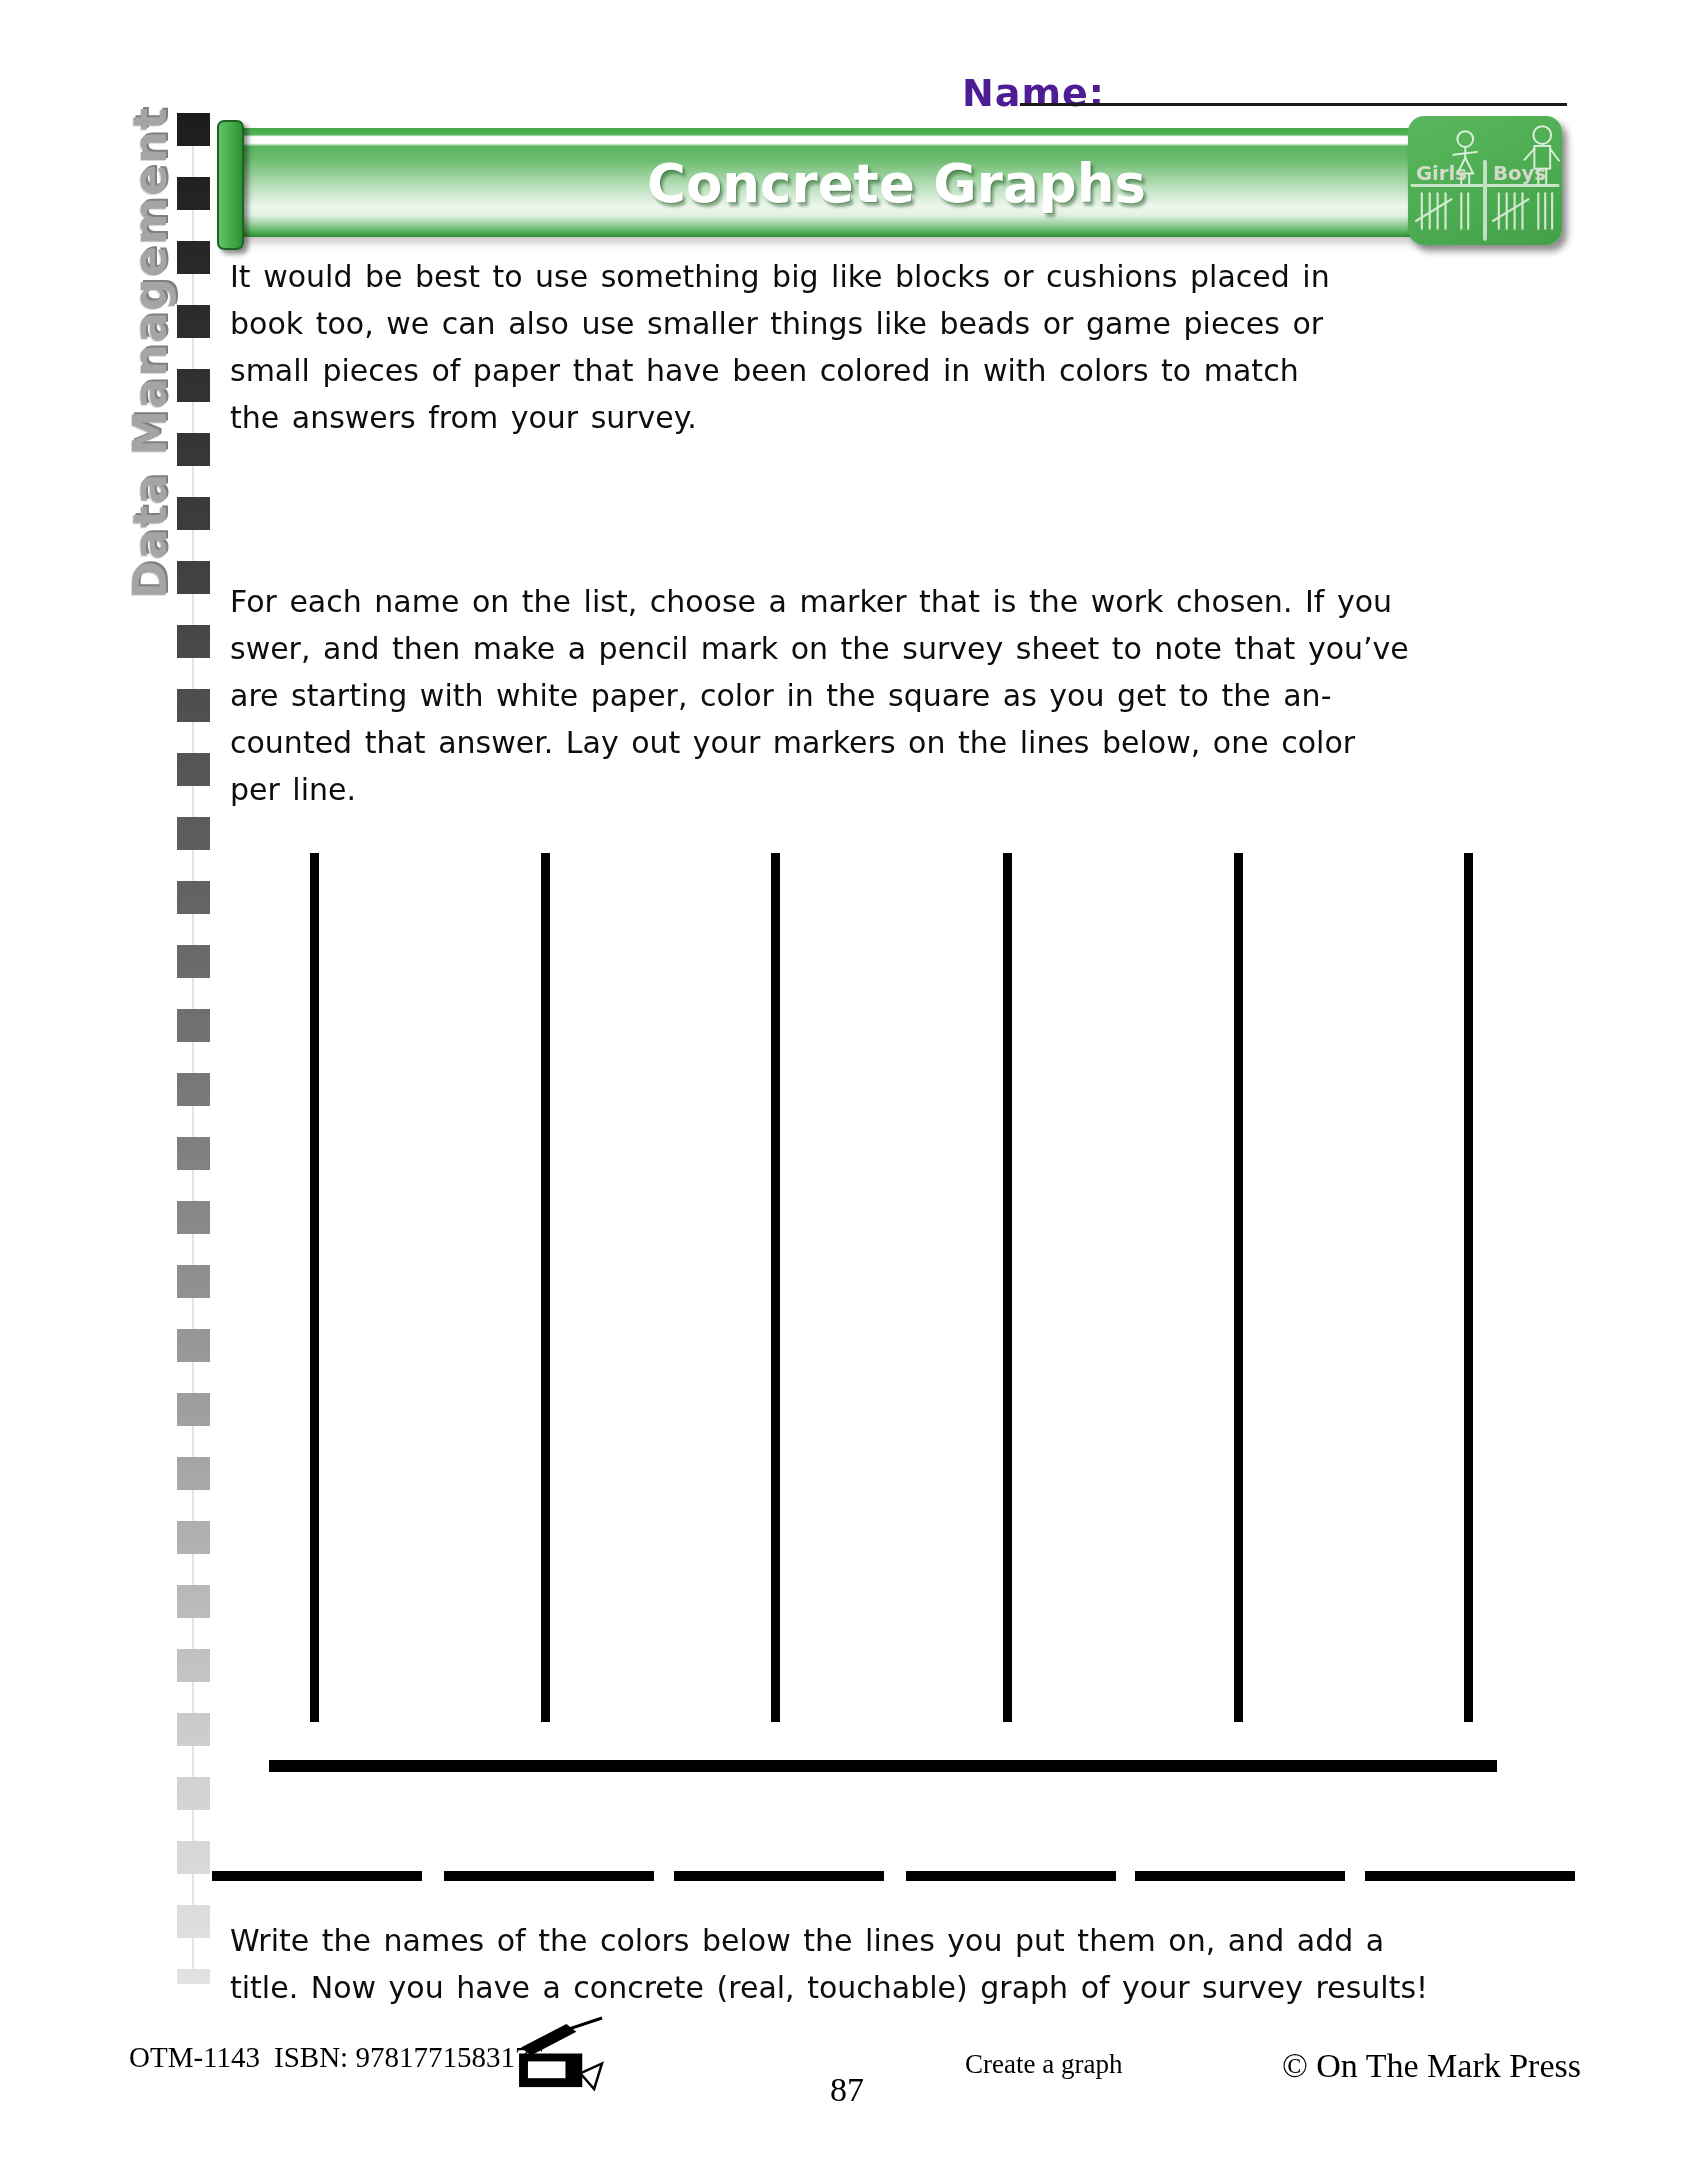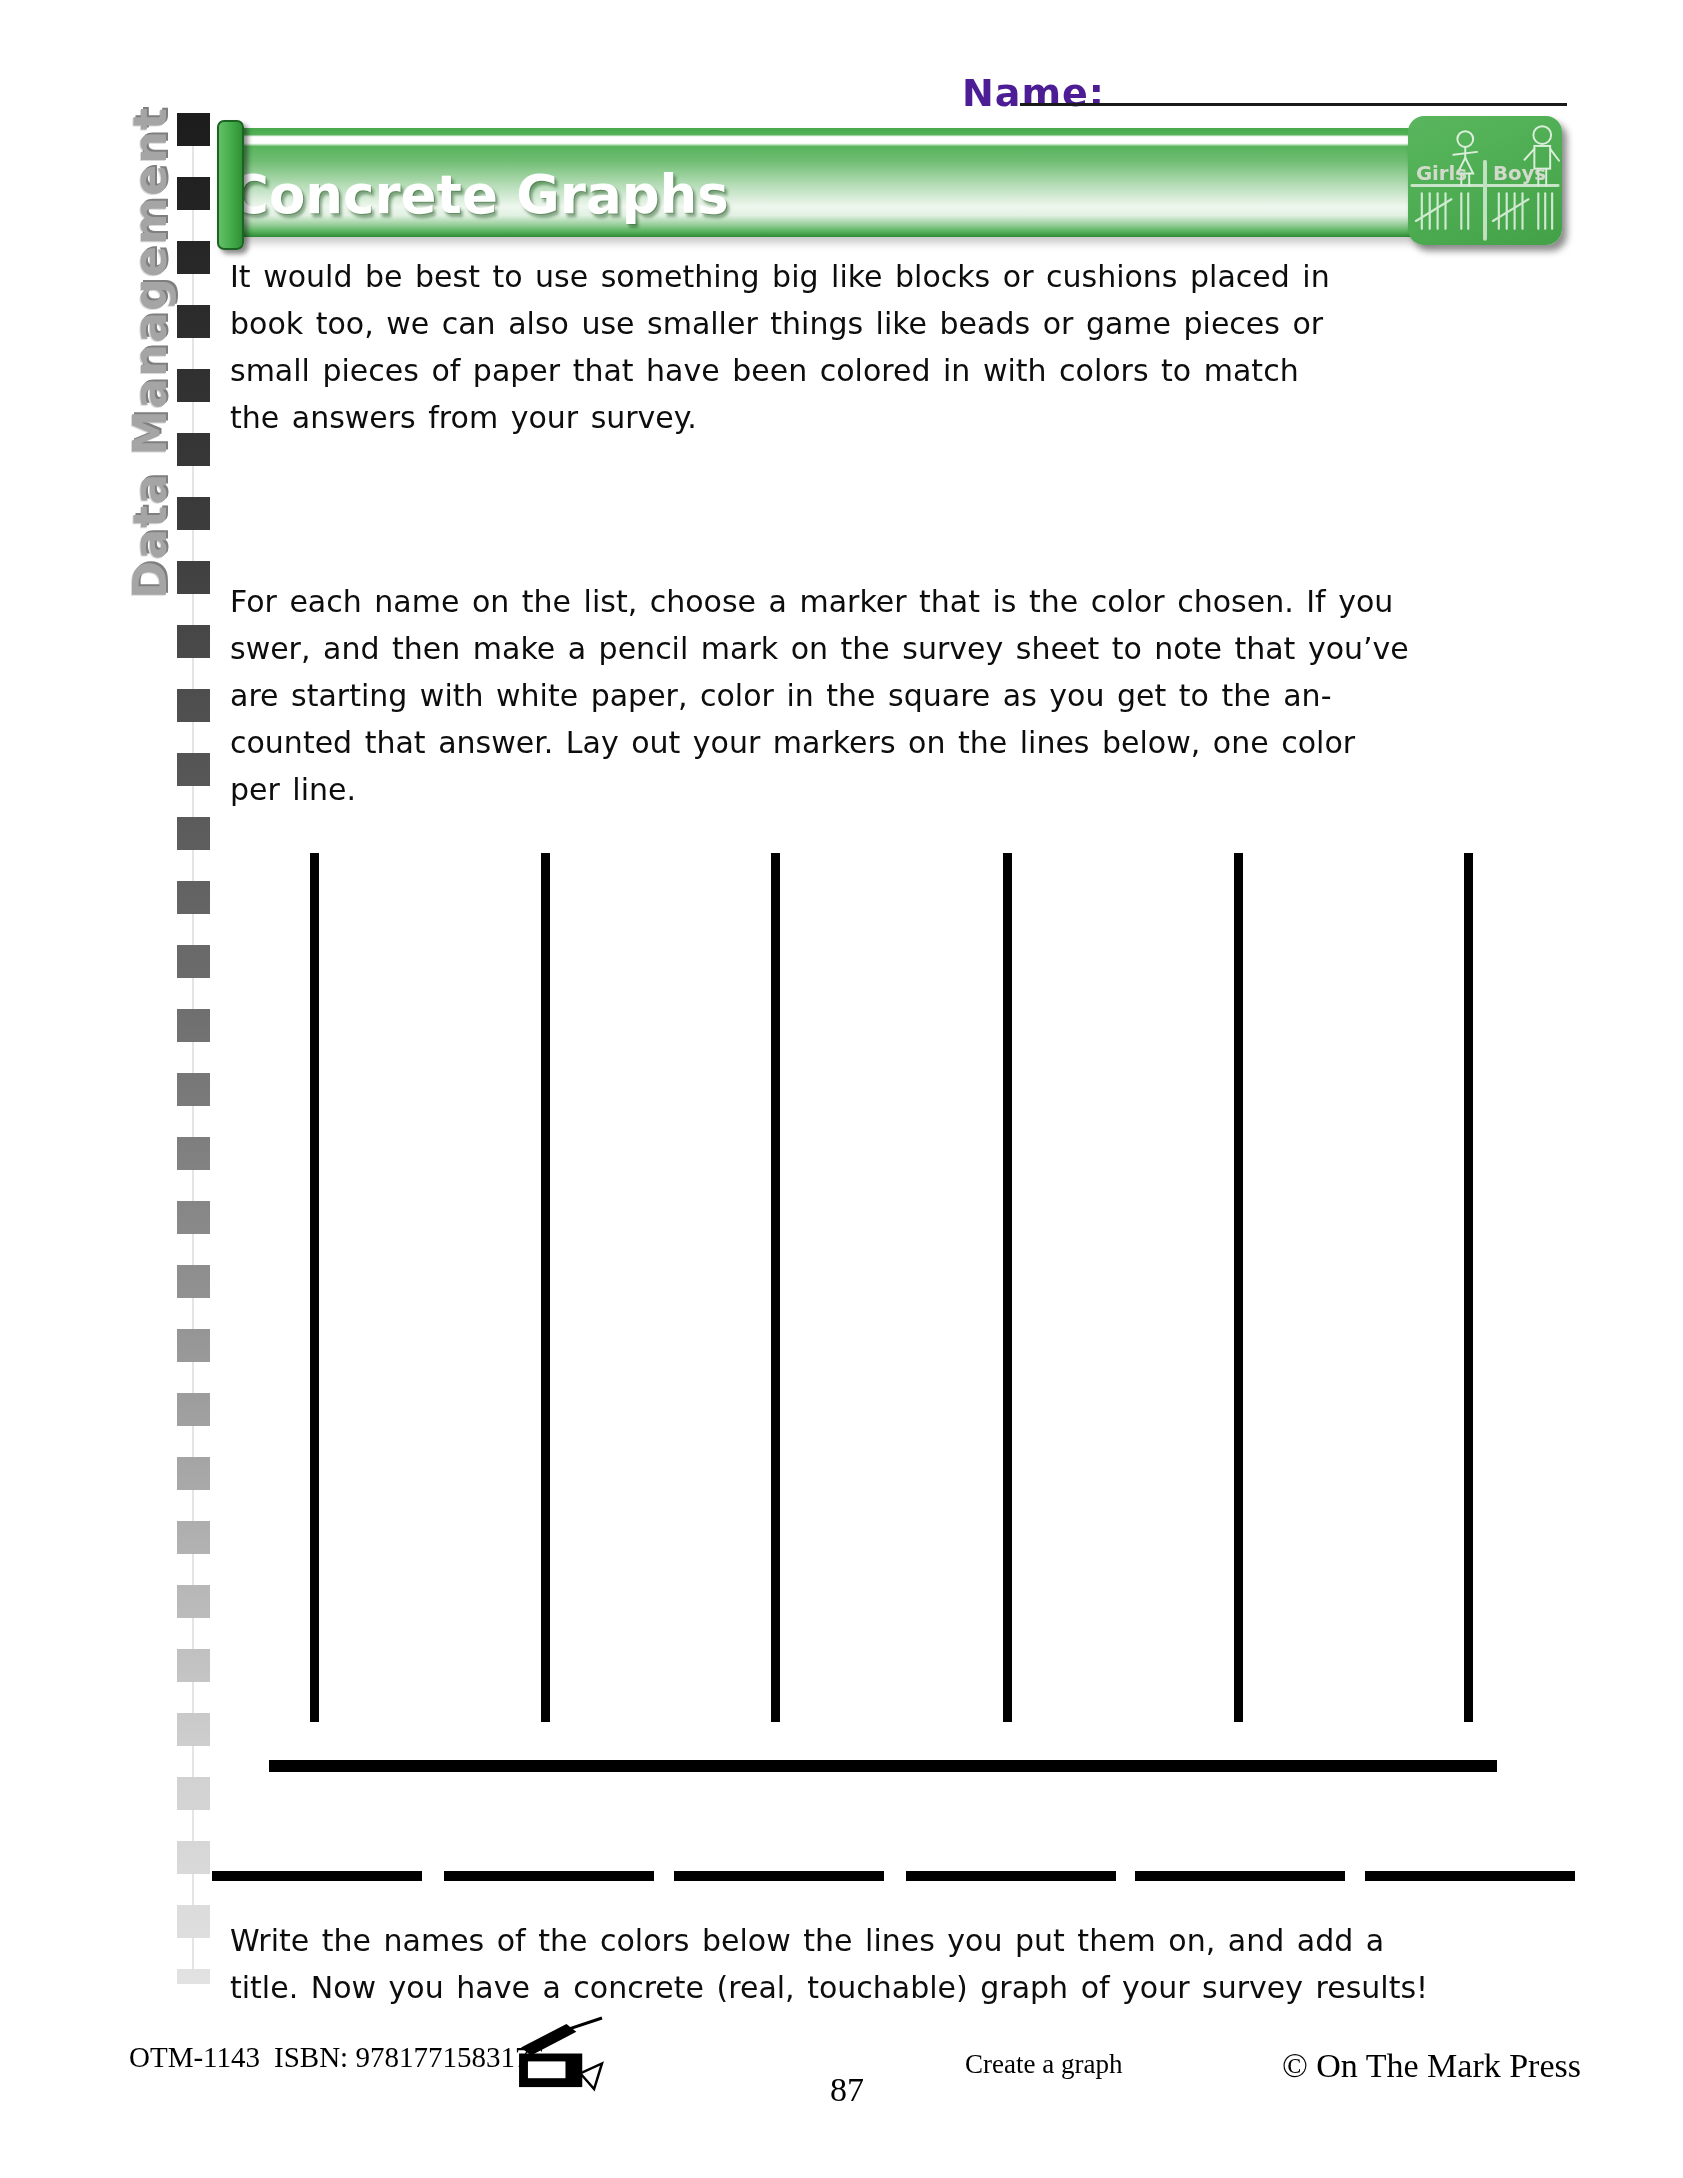--- a/index.html
+++ b/index.html
@@ -53,21 +53,21 @@
   }
   .banner-cap{
     position:absolute;left:217px;top:120px;width:23px;height:126px;
     border-radius:7px;
     background:linear-gradient(to right,#63c067 0%,#43ab49 55%,#2f9136 100%);
     border:2px solid #1d6423;
     box-shadow:4px 4px 5px rgba(0,0,0,0.45);
     z-index:3;
   }
   .banner-title{
-    position:absolute;left:230px;top:164px;width:1333px;text-align:left;
+    position:absolute;left:230px;top:153px;width:1333px;text-align:center;
     font-size:53px;font-weight:bold;color:#ffffff;letter-spacing:0px;
     text-shadow:3px 4px 3px rgba(25,80,25,0.45), 1px 1px 0 rgba(40,100,40,0.35);
     z-index:2;
   }
   .badge{
     position:absolute;left:1408px;top:116px;width:154px;height:129px;
     border-radius:16px;
     background:linear-gradient(155deg,#5ab65e 0%,#4fae53 45%,#43a047 100%);
     box-shadow:5px 6px 7px rgba(0,0,0,0.45);
     z-index:4;overflow:hidden;
@@ -180,21 +180,21 @@
 </div>
 
 <div class="para" id="para-intro">
   <div>It would be best to use something big like blocks or cushions placed in</div>
   <div>book too, we can also use smaller things like beads or game pieces or</div>
   <div>small pieces of paper that have been colored in with colors to match</div>
   <div>the answers from your survey.</div>
 </div>
 
 <div class="para" id="para-instructions">
-  <div>For each name on the list, choose a marker that is the color chosen. If you</div>
+  <div>For each name on the list, choose a marker that is the work chosen. If you</div>
   <div>swer, and then make a pencil mark on the survey sheet to note that you’ve</div>
   <div>are starting with white paper, color in the square as you get to the an-</div>
   <div>counted that answer. Lay out your markers on the lines below, one color</div>
   <div>per line.</div>
 </div>
 
 <div>
   <div class="col-line col-1"></div>
   <div class="col-line col-2"></div>
   <div class="col-line col-3"></div>

